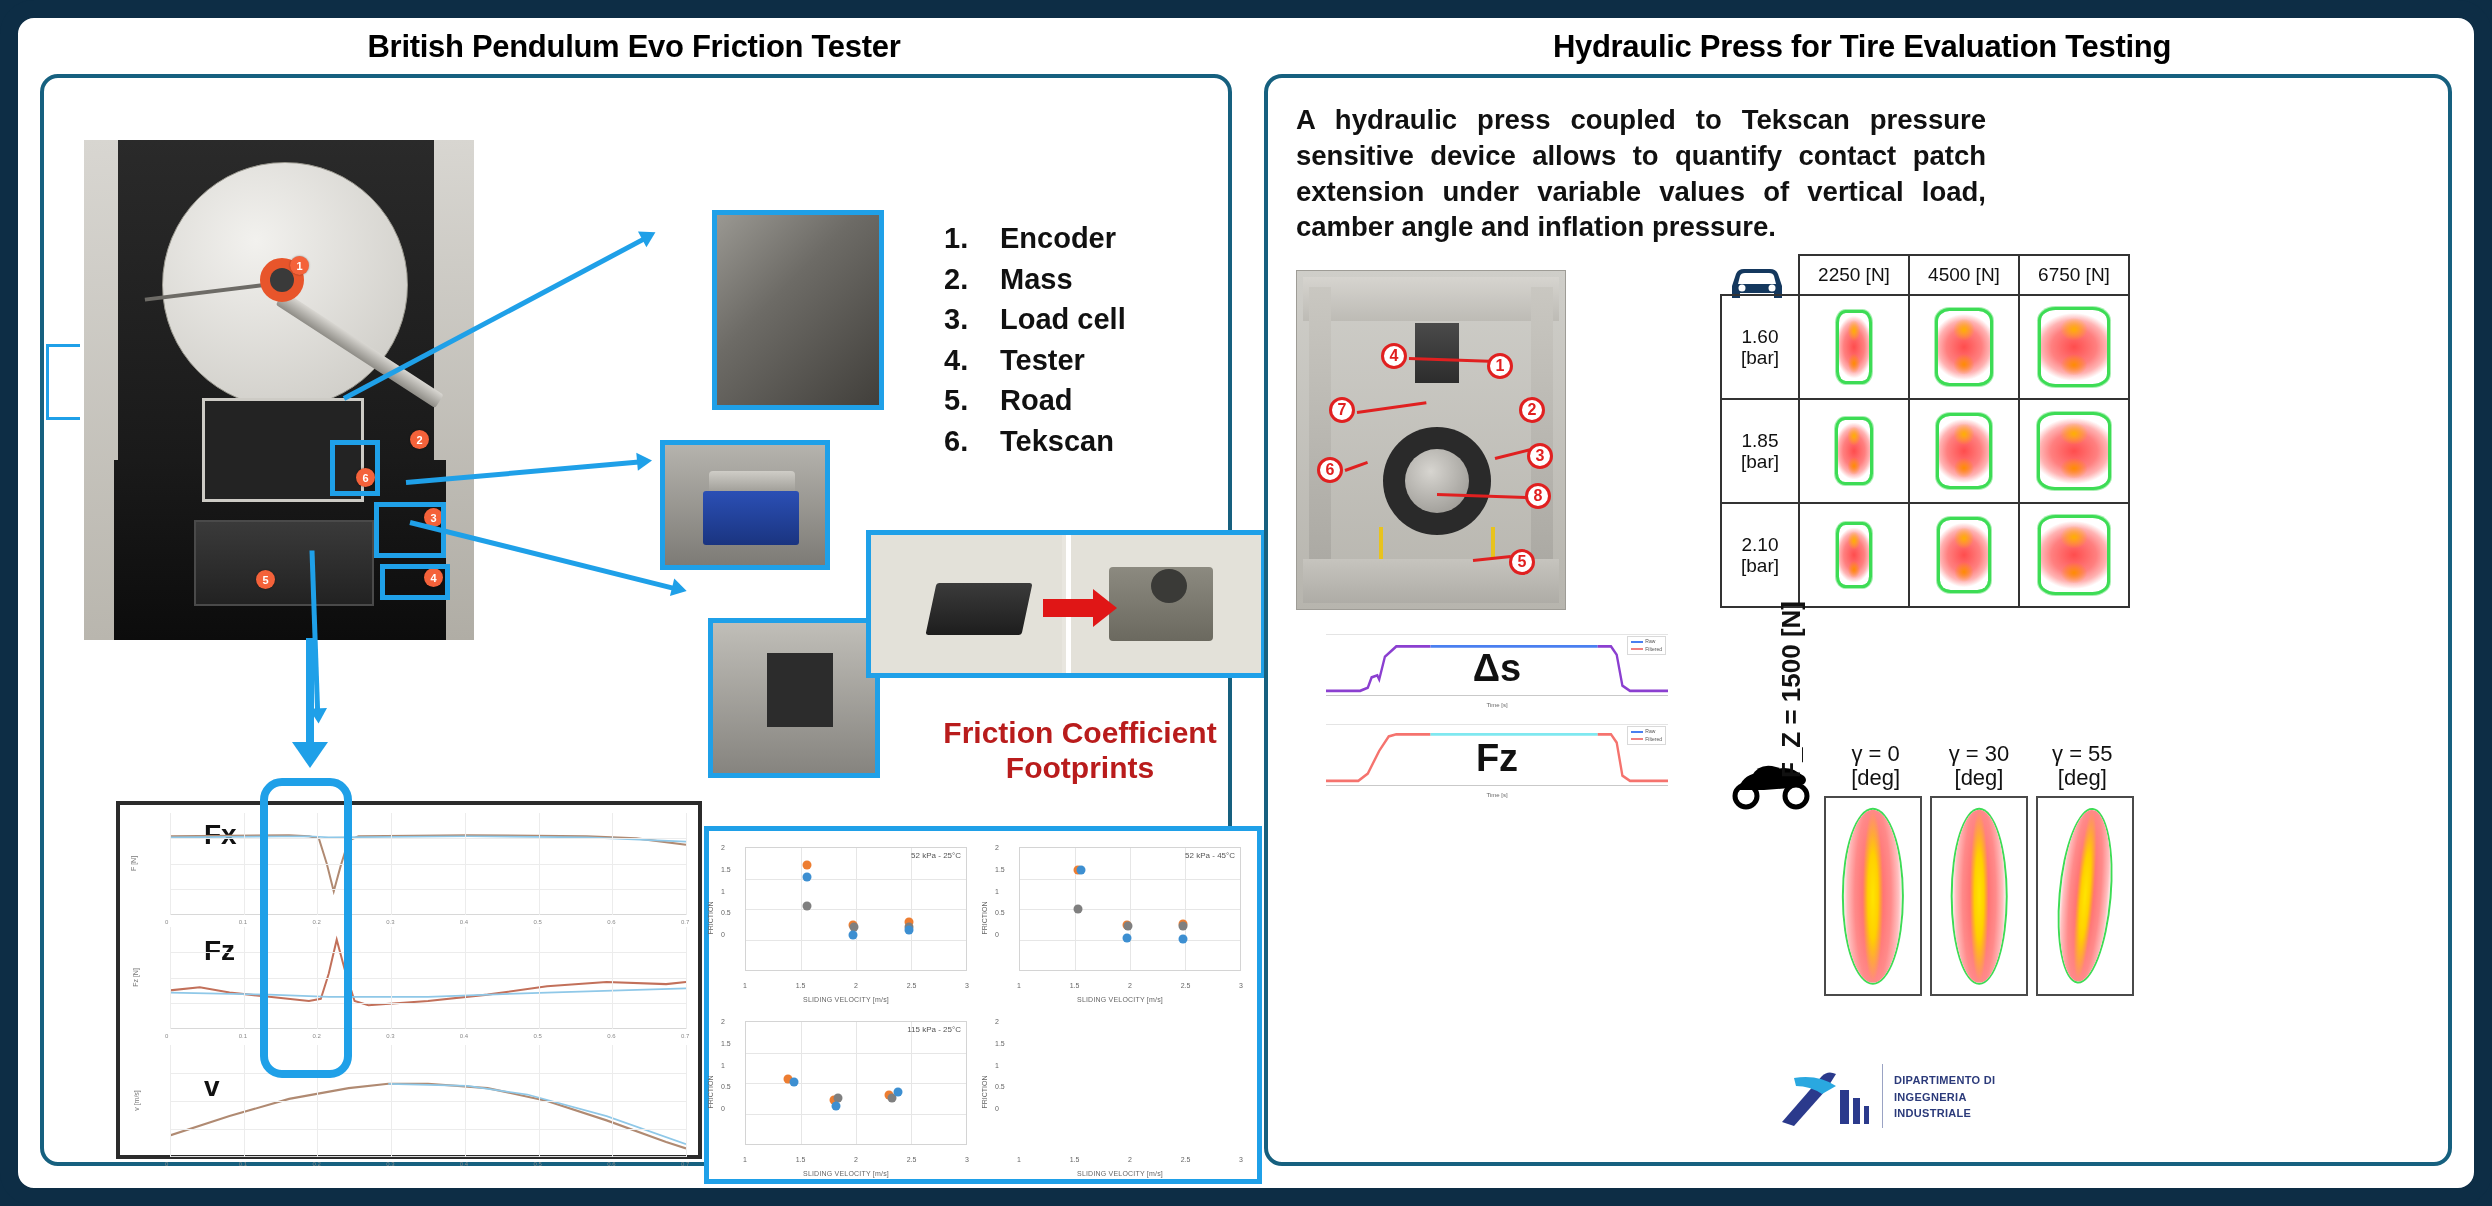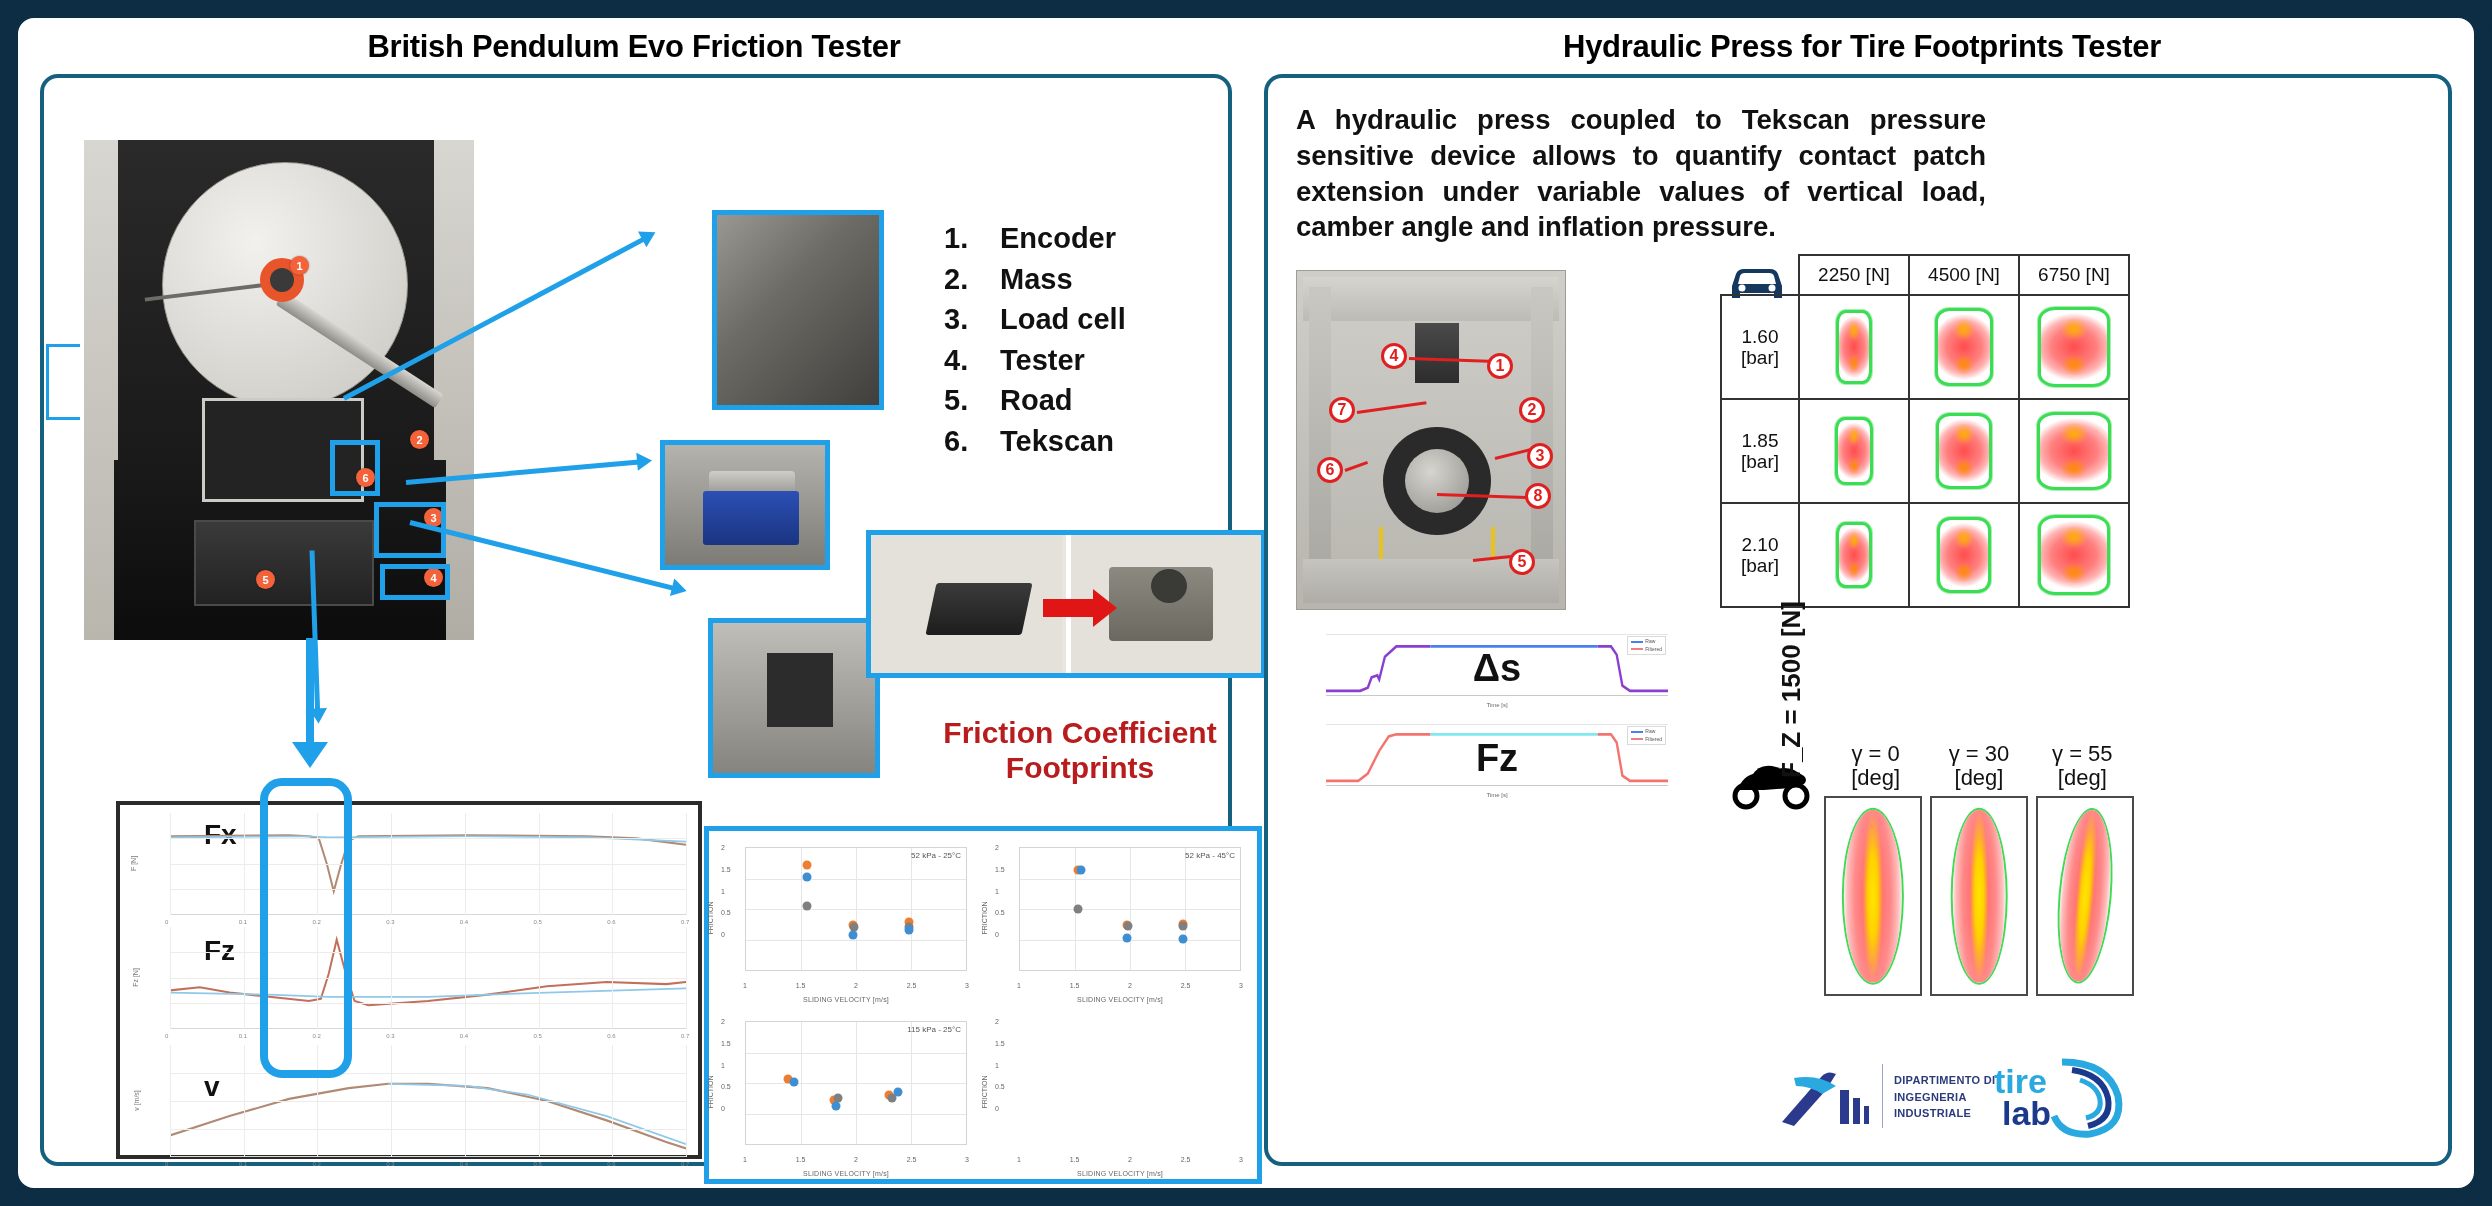--- a/index.html
+++ b/index.html
@@ -504,21 +504,21 @@
               <div class="sc-xt" style="left: calc(100% - 16px);">3</div>
               <div class="sc-xlab">SLIDING VELOCITY [m/s]</div>
               <div class="sc-ylab">FRICTION</div>
             </div>
       </div>
 
     </div>
   </div>
 
   <div class="col right">
-    <div class="col-title">Hydraulic Press for Tire Footprints Tester</div>
+    <div class="col-title">Hydraulic Press for Tire Evaluation Testing</div>
     <div class="panel">
 
       <div class="desc">A hydraulic press coupled to Tekscan pressure sensitive device allows to quantify contact patch extension under variable values of vertical load, camber angle and inflation pressure.</div>
 
       <div class="photo press-photo">
         <div class="pp-top"></div>
         <div class="pp-frame-l"></div>
         <div class="pp-frame-r"></div>
         <div class="pp-col"></div>
         <div class="pp-tire">
@@ -663,27 +663,18 @@
           <rect x="62" y="30" width="9" height="34" fill="#2b3a8c"></rect>
           <rect x="75" y="38" width="7" height="26" fill="#2b3a8c"></rect>
           <rect x="86" y="46" width="5" height="18" fill="#2b3a8c"></rect>
         </svg>
         <div class="dii-div"></div>
         <div class="dii-text">
           <div>DIPARTIMENTO DI</div>
           <div>INGEGNERIA</div>
           <div>INDUSTRIALE</div>
         </div>
-        <div class="tirelab">
-          <svg viewBox="0 0 148 86" style="position:absolute;inset:0;width:100%;height:100%">
-            <path d="M72,8 Q118,8 128,42 Q134,74 100,80 Q72,82 64,62" fill="none" stroke="#2aa8e0" stroke-width="7"></path>
-            <path d="M82,16 Q112,20 118,44 Q122,66 98,72" fill="none" stroke="#1b3a8c" stroke-width="6"></path>
-            <path d="M90,26 Q108,32 110,46 Q112,60 96,64" fill="none" stroke="#2aa8e0" stroke-width="5"></path>
-          </svg>
-          <div class="tl-tire">tire</div>
-          <div class="tl-lab">lab</div>
-        </div>
       </div>
 
     </div>
   </div>
  </div>
 </div>
 
 </body></html>

